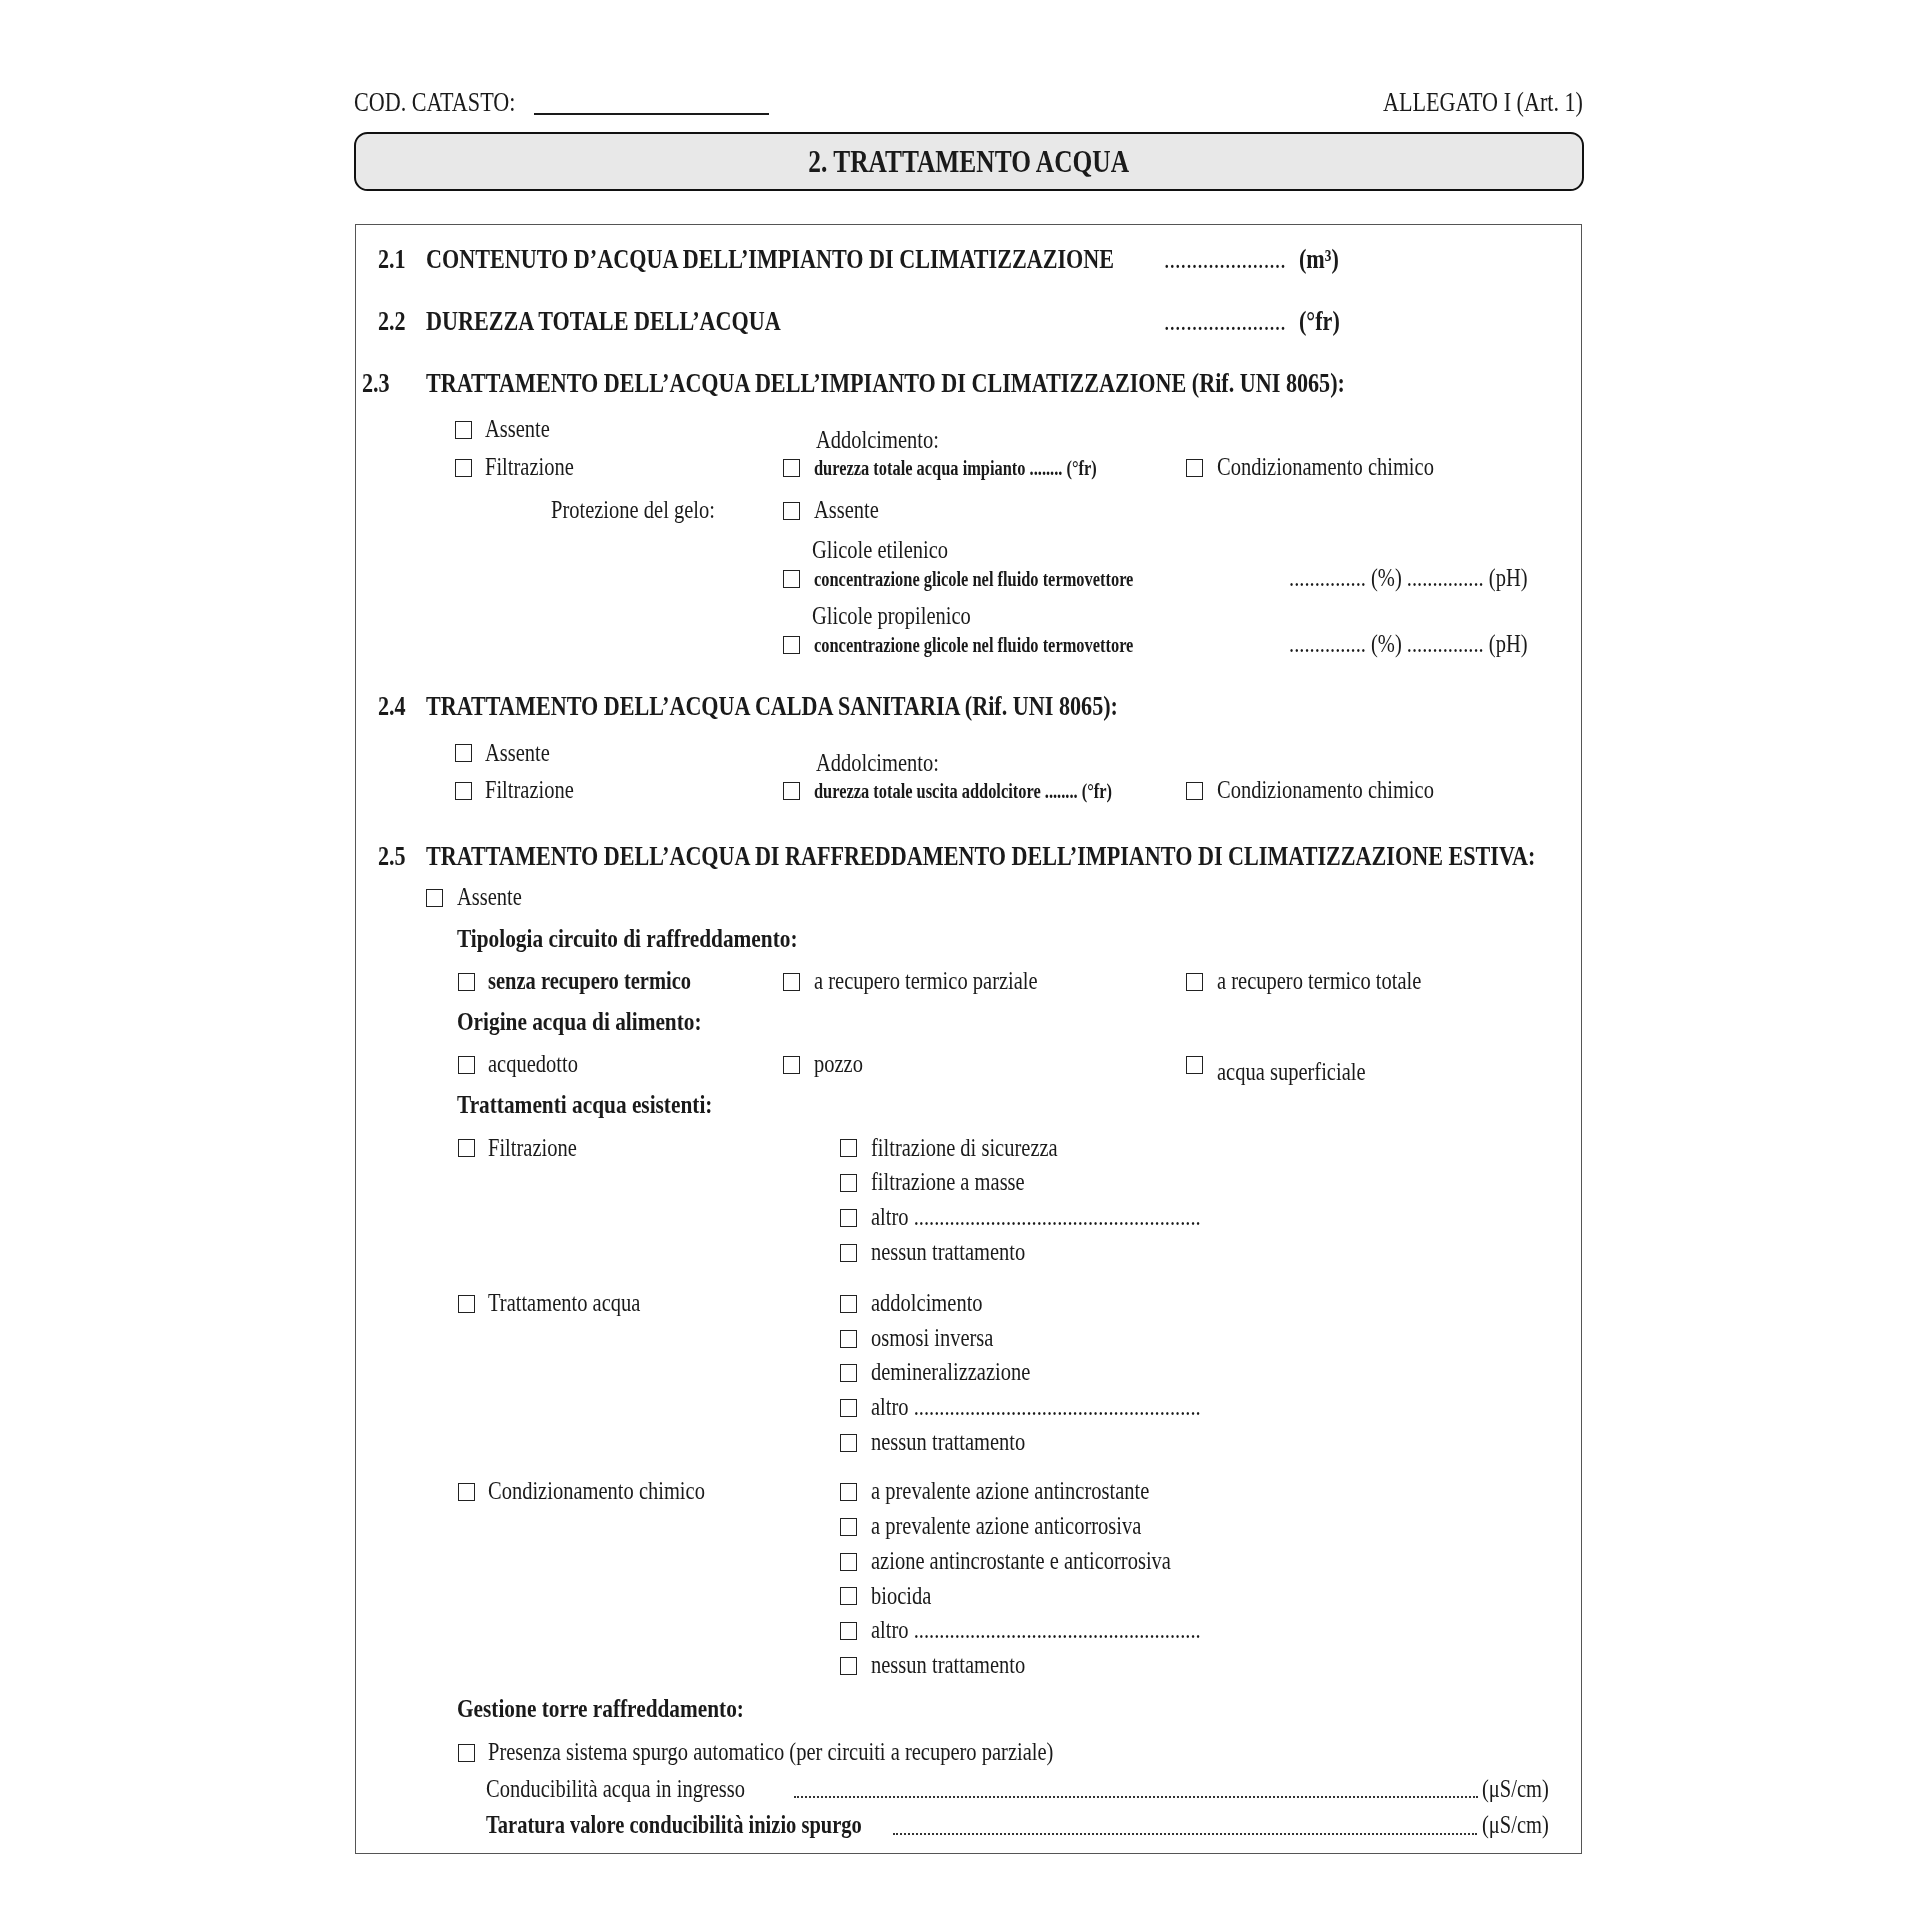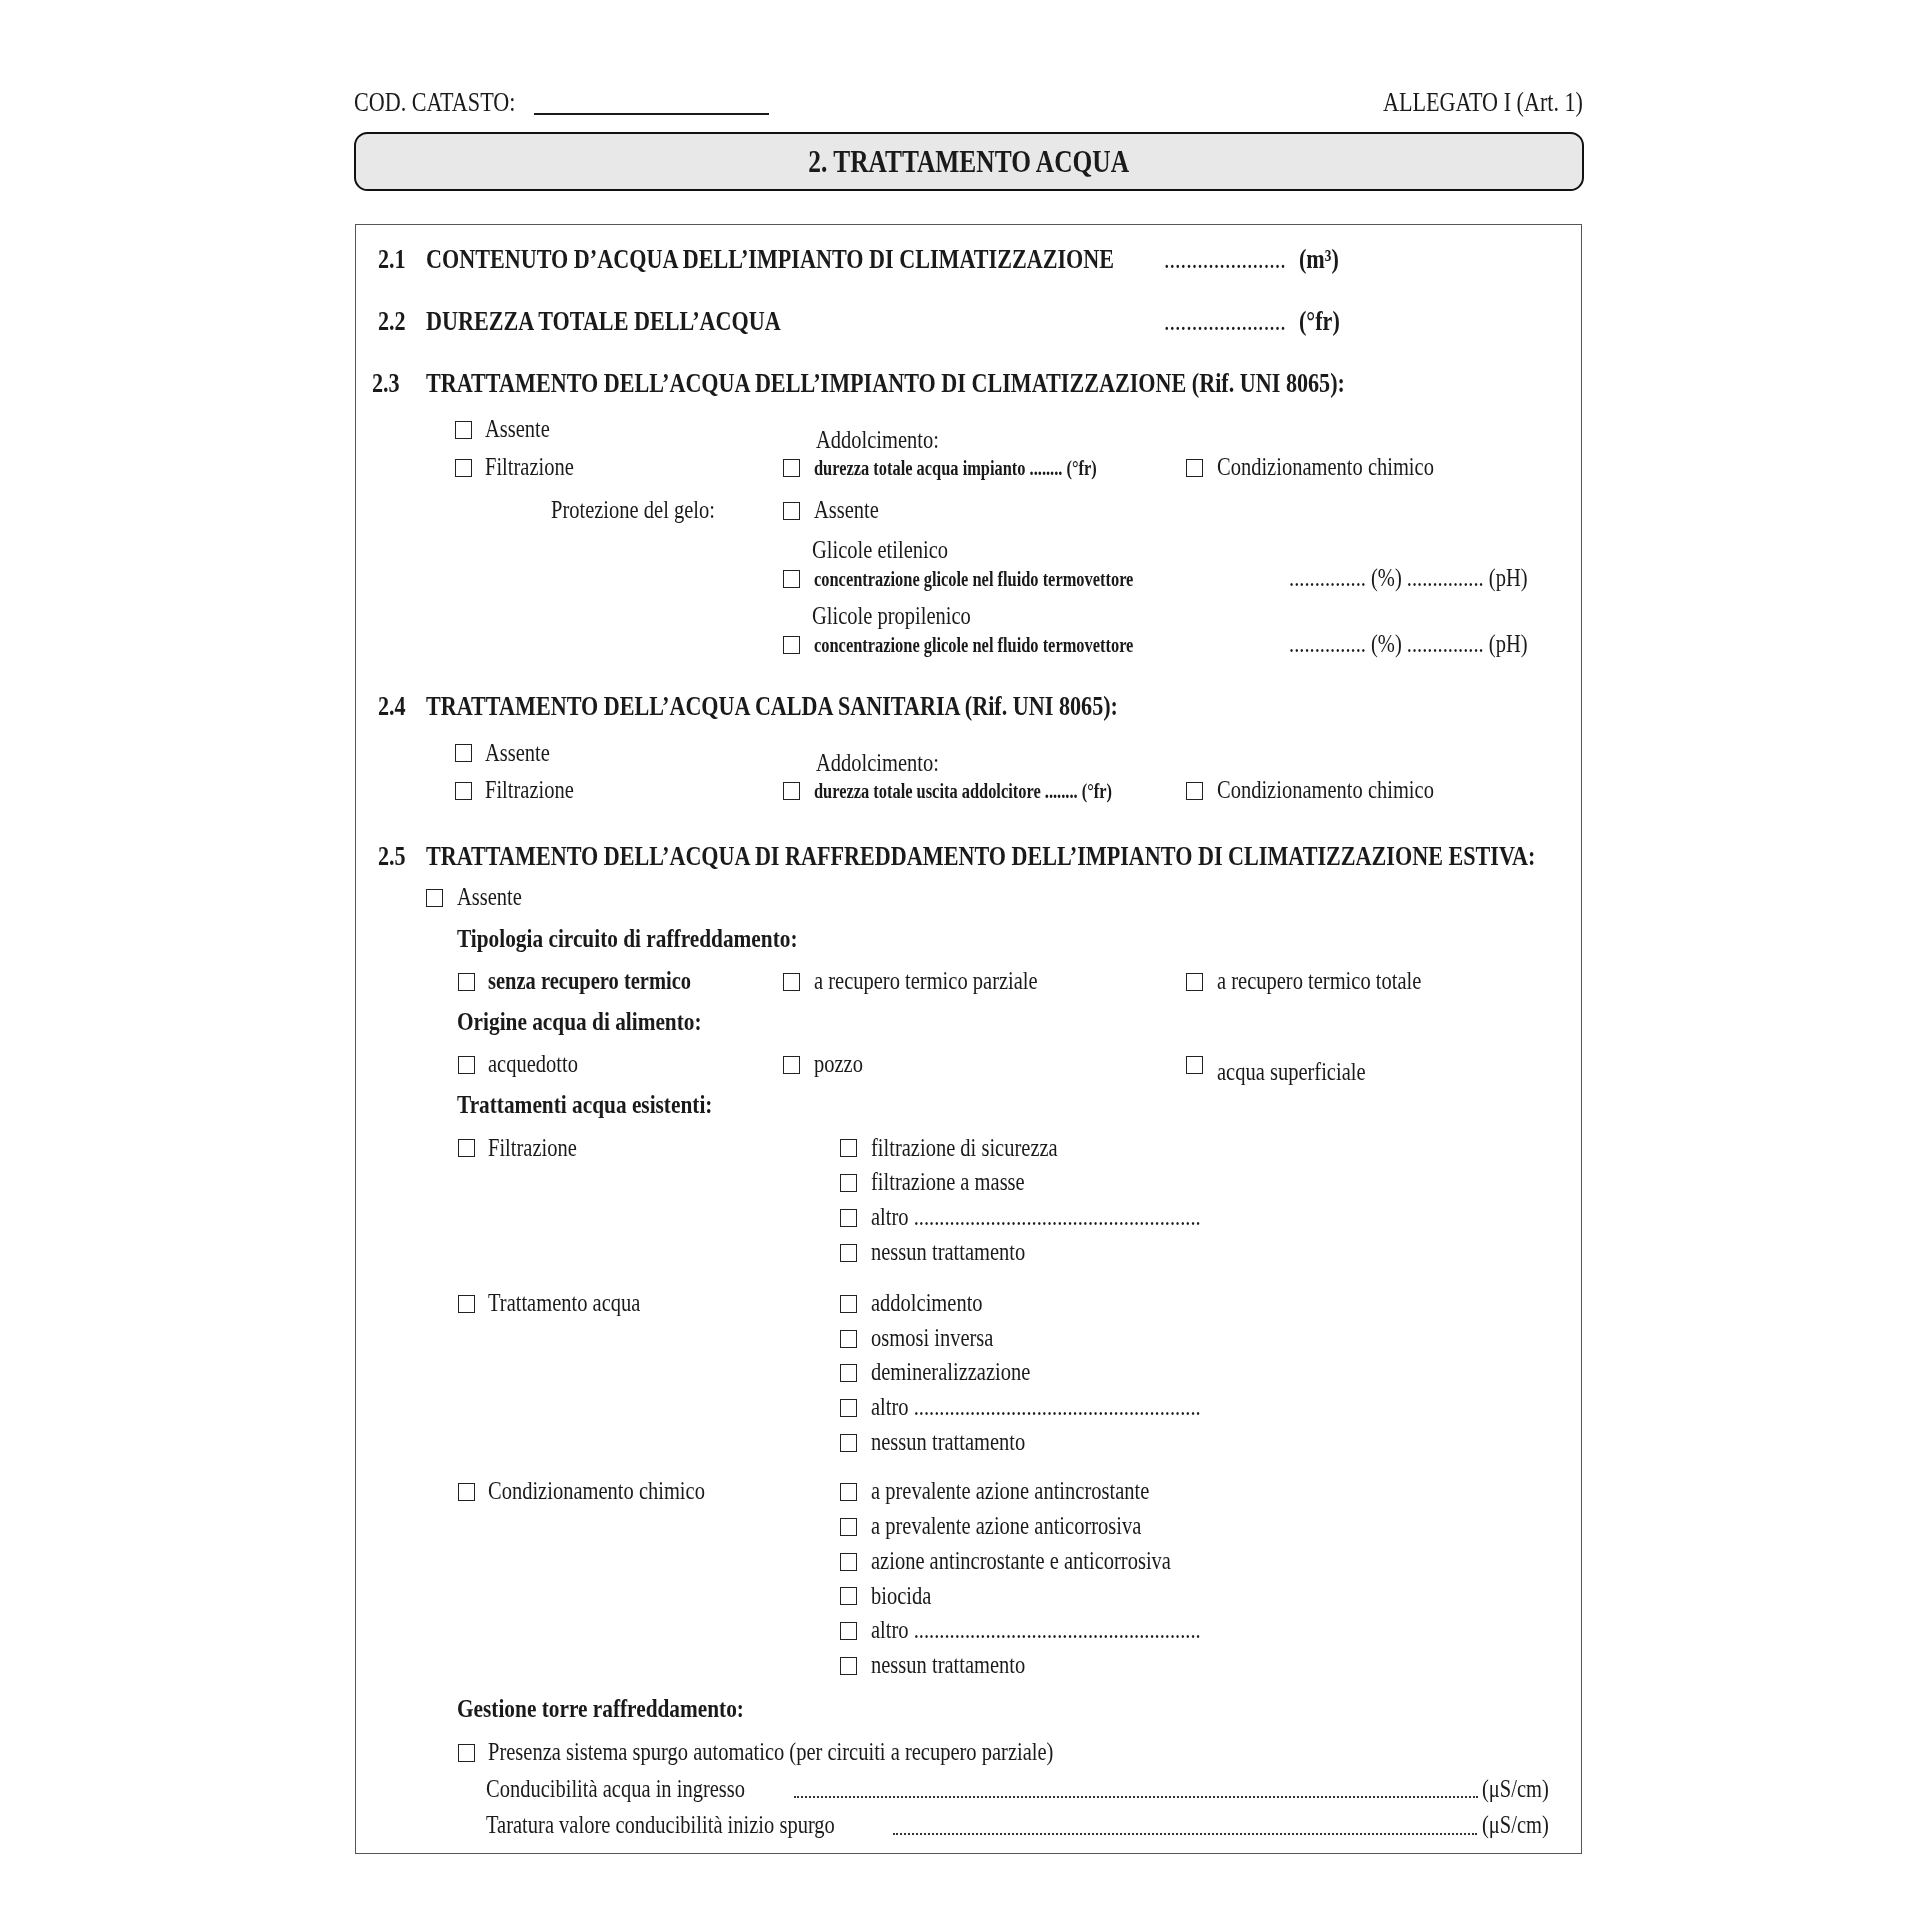--- a/index.html
+++ b/index.html
@@ -38,21 +38,21 @@
 <div class="abs sec" style="left:378px; top:244px;"><span class="cond">2.1</span></div>
 <div class="abs sec" style="left:426px; top:244px;"><span class="cond">CONTENUTO D’ACQUA DELL’IMPIANTO DI CLIMATIZZAZIONE</span></div>
 <div class="abs sec" style="left:1164px; top:244px; font-weight:normal;"><span class="cond">......................</span></div>
 <div class="abs sec" style="left:1299px; top:244px;"><span class="cond">(m³)</span></div>
 
 <div class="abs sec" style="left:378px; top:306px;"><span class="cond">2.2</span></div>
 <div class="abs sec" style="left:426px; top:306px;"><span class="cond">DUREZZA TOTALE DELL’ACQUA</span></div>
 <div class="abs sec" style="left:1164px; top:306px; font-weight:normal;"><span class="cond">......................</span></div>
 <div class="abs sec" style="left:1299px; top:306px;"><span class="cond">(°fr)</span></div>
 
-<div class="abs sec" style="left:372px; top:368px;"><span class="cond">2.3</span></div>
+<div class="abs sec" style="left:362px; top:368px;"><span class="cond">2.3</span></div>
 <div class="abs sec" style="left:426px; top:368px;"><span class="cond">TRATTAMENTO DELL’ACQUA DELL’IMPIANTO DI CLIMATIZZAZIONE (Rif. UNI 8065):</span></div>
 
 <div class="cb" style="left:455px; top:421px;"></div>
 <div class="abs opt" style="left:485px; top:415px;"><span class="cond">Assente</span></div>
 <div class="cb" style="left:455px; top:459px;"></div>
 <div class="abs opt" style="left:485px; top:453px;"><span class="cond">Filtrazione</span></div>
 
 <div class="abs opt" style="left:816px; top:426px;"><span class="cond">Addolcimento:</span></div>
 <div class="cb" style="left:783px; top:459px;"></div>
 <div class="abs small" style="left:814px; top:457px;"><span class="cond">durezza totale acqua impianto ........ (°fr)</span></div>
@@ -152,16 +152,16 @@
 <div class="abs opt" style="left:871px; top:1651px;"><span class="cond">nessun trattamento</span></div>
 
 <div class="abs sub" style="left:457px; top:1694px;"><span class="cond">Gestione torre raffreddamento:</span></div>
 <div class="cb" style="left:458px; top:1744px;"></div>
 <div class="abs opt" style="left:488px; top:1738px;"><span class="cond">Presenza sistema spurgo automatico (per circuiti a recupero parziale)</span></div>
 
 <div class="abs opt" style="left:486px; top:1775px;"><span class="cond">Conducibilità acqua in ingresso</span></div>
 <div class="abs" style="left:794px; top:1796px; width:684px; border-bottom:2.4px dotted #333;"></div>
 <div class="abs opt" style="left:1482px; top:1775px;"><span class="cond">(μS/cm)</span></div>
 
-<div class="abs opt" style="left:486px; top:1811px;"><span class="cond">Taratura valore conducibilità inizio spurgo</span></div>
+<div class="abs opt" style="left:486px; top:1811px;font-weight:bold;"><span class="cond">Taratura valore conducibilità inizio spurgo</span></div>
 <div class="abs" style="left:893px; top:1833px; width:584px; border-bottom:2.4px dotted #333;"></div>
 <div class="abs opt" style="left:1482px; top:1811px;"><span class="cond">(μS/cm)</span></div>
 
 
 </body></html>

